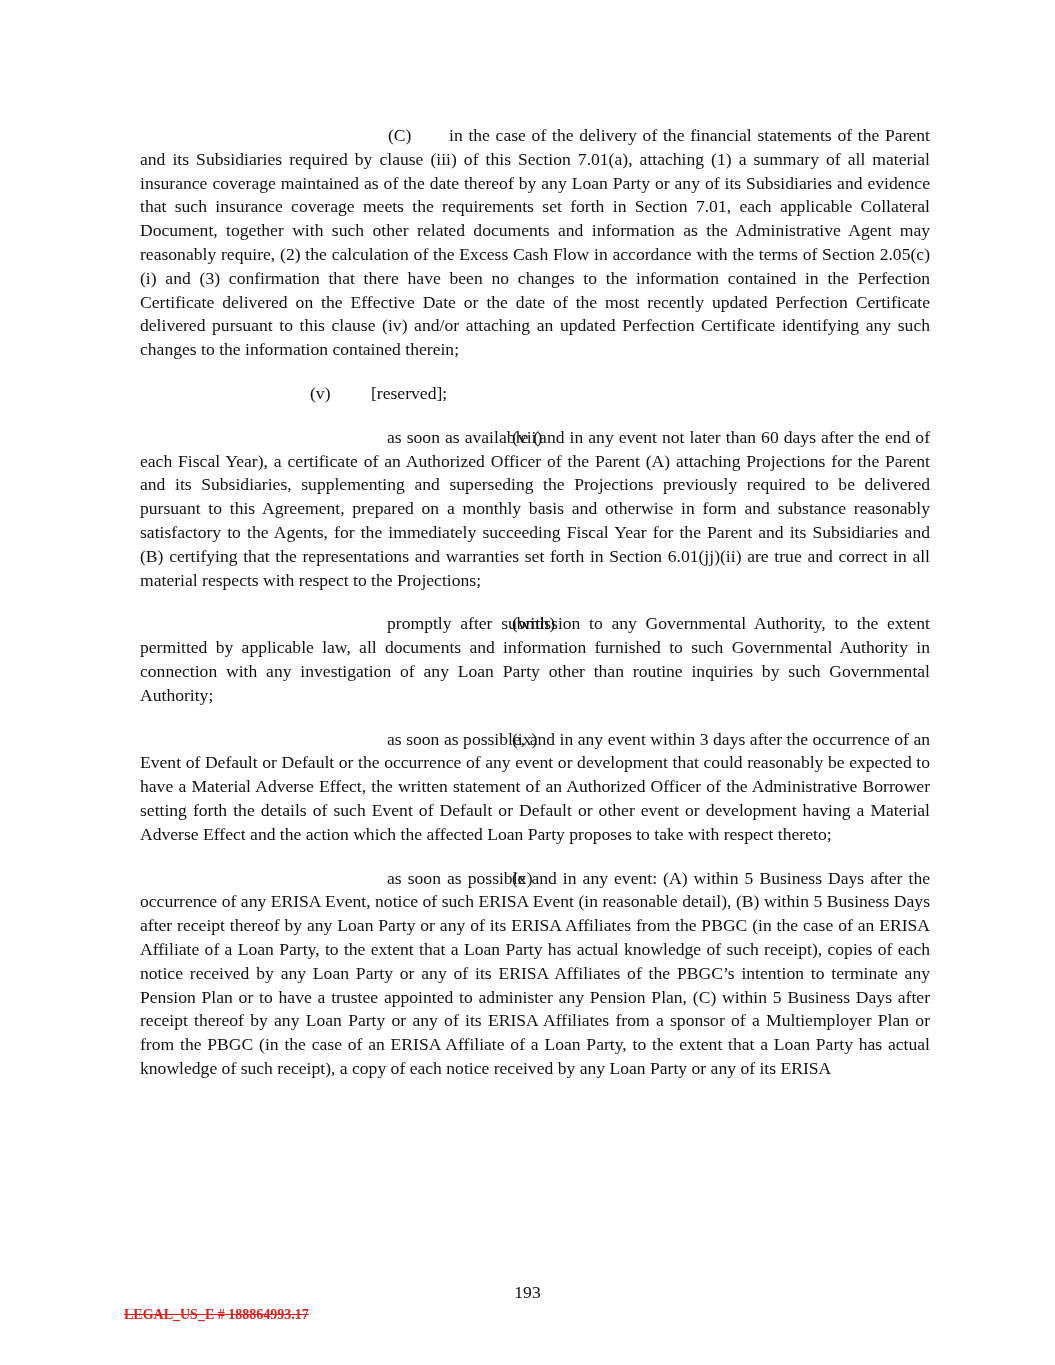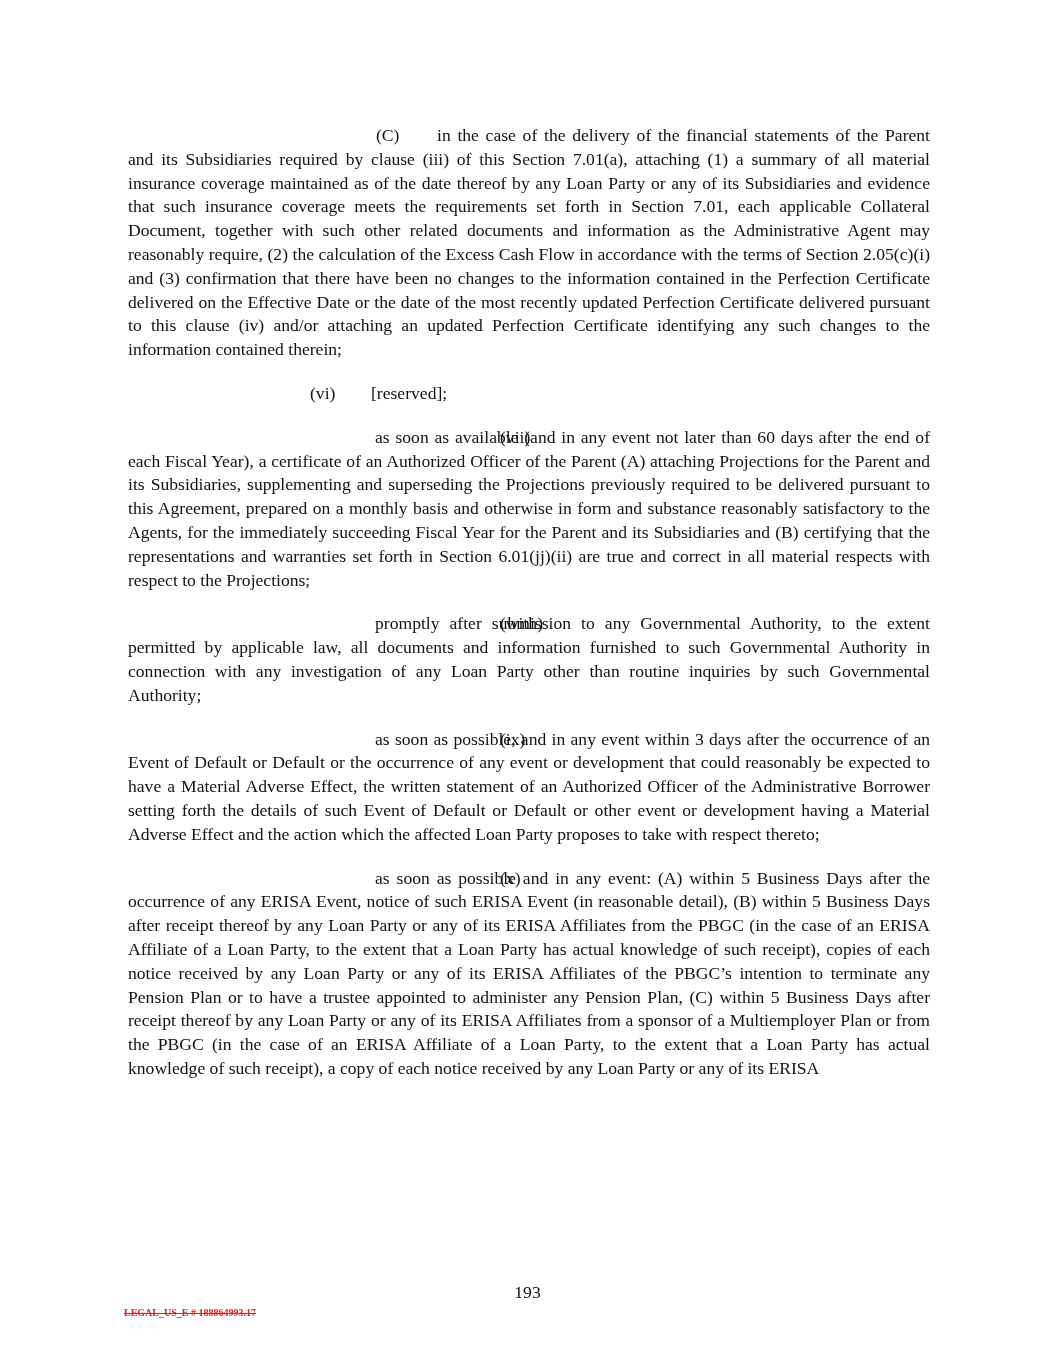--- a/index.html
+++ b/index.html
@@ -1,41 +1,41 @@
 <!DOCTYPE html>
 <html><head>
 <meta charset="utf-8">
 <style>
   html, body { margin: 0; padding: 0; background: #ffffff; }
   body { width: 1055px; height: 1365px; position: relative; overflow: hidden;
          font-family: "Liberation Serif", "DejaVu Serif", serif; color: #111; }
   .page { position: absolute; left: 124px; top: 124px; width: 806px; }
-  .para { font-size: 17.6px; line-height: 23.8px; text-align: justify; margin: 0 0 20px 4px; }
+  .para { font-size: 17.6px; line-height: 23.8px; text-align: justify; margin: 0 0 20px 16px; }
   .num { display: inline-block; width: 61px; }
   .ind-C { padding-left: 248px; }
   .short { margin: 0 0 20px 0; font-size: 17.6px; line-height: 23.8px; padding-left: 186px; }
   .short .num { width: 61px; }
   .footer-num { position: absolute; top: 1282px; left: 0; width: 1055px; text-align: center;
                 font-size: 17.6px; }
-  .legal-id { position: absolute; left: 124px; top: 1307px; font-size: 10px; font-weight: bold;
+  .legal-id { position: absolute; left: 124px; top: 1307px; font-size: 14px; font-weight: bold;
               color: #e0201e; text-decoration: line-through; font-family: "Liberation Serif", serif; }
 </style>
 </head>
 <body>
 
 <div class="page">
   <p class="para">
     <span class="ind-C" style="display: inline-block; padding-left: 0px; width: 248px;"></span><span class="num">(C)</span><span>in the case of the delivery of the financial statements of the</span>
     <span>Parent and its Subsidiaries required by clause (iii) of this Section 7.01(a), attaching (1) a summary of all material insurance coverage maintained as of the date thereof by any Loan Party or any of its Subsidiaries and evidence that such insurance coverage meets the requirements set forth in Section 7.01, each applicable Collateral Document, together with such other related documents and information as the Administrative Agent may reasonably require, (2) the calculation of the Excess Cash Flow in accordance with the terms of Section 2.05(c)(i) and (3) confirmation that there have been no changes to the information contained in the Perfection Certificate delivered on the Effective Date or the date of the most recently updated Perfection Certificate delivered pursuant to this clause (iv) and/or attaching an updated Perfection Certificate identifying any such changes to the information contained  therein;</span>
   </p>
 
+  <p class="short">
+    <span class="num">(v)</span><span>[reserved];</span>
+  </p>
 
-  <p class="short">
-    <span class="num">(vi)</span><span>[reserved];</span>
-  </p>
 
   <p class="para" style="text-indent:186px">
     <span class="num">(vii)</span><span>as soon as available (and in any event not later than 60 days after the end of each Fiscal Year), a certificate of an Authorized Officer of the Parent (A) attaching Projections for the Parent and its Subsidiaries, supplementing and superseding the Projections previously required to be delivered pursuant to this Agreement, prepared on a monthly basis and otherwise in form and substance reasonably satisfactory to the Agents, for the immediately succeeding Fiscal Year for the Parent and its Subsidiaries and (B) certifying that the representations and warranties set forth in Section 6.01(jj)(ii) are true and correct in all material respects with respect to the Projections;</span>
   </p>
 
   <p class="para" style="text-indent:186px">
     <span class="num">(with)</span><span>promptly after submission to any Governmental Authority, to the extent permitted by applicable law, all documents and information furnished to such Governmental Authority in connection with any investigation of any Loan Party other than routine inquiries by such Governmental Authority;</span>
   </p>
 
   <p class="para" style="text-indent:186px">

